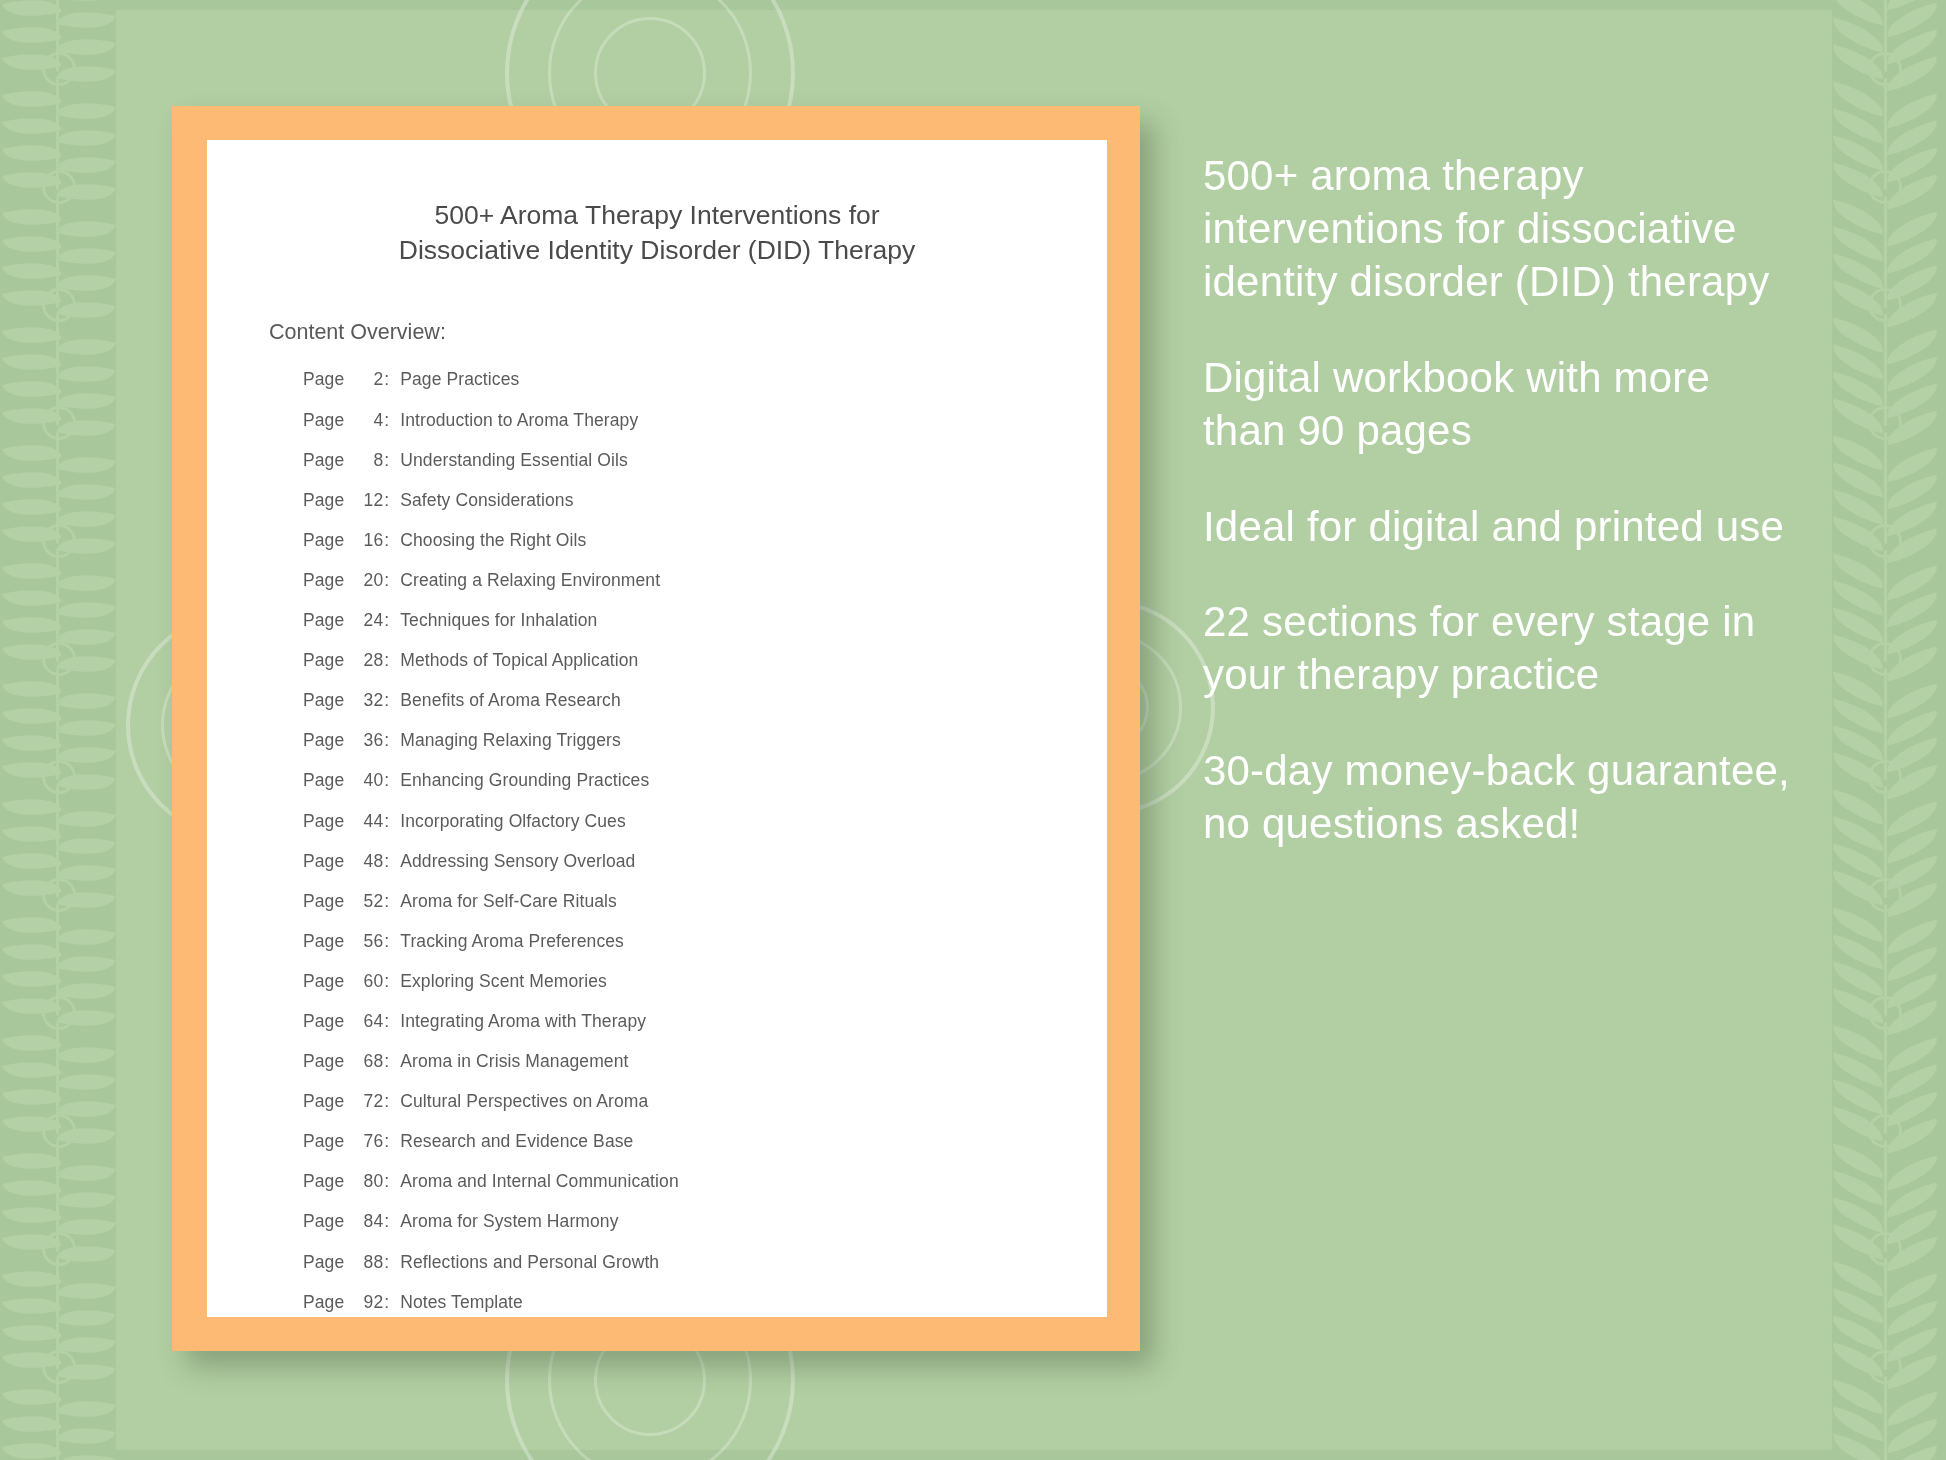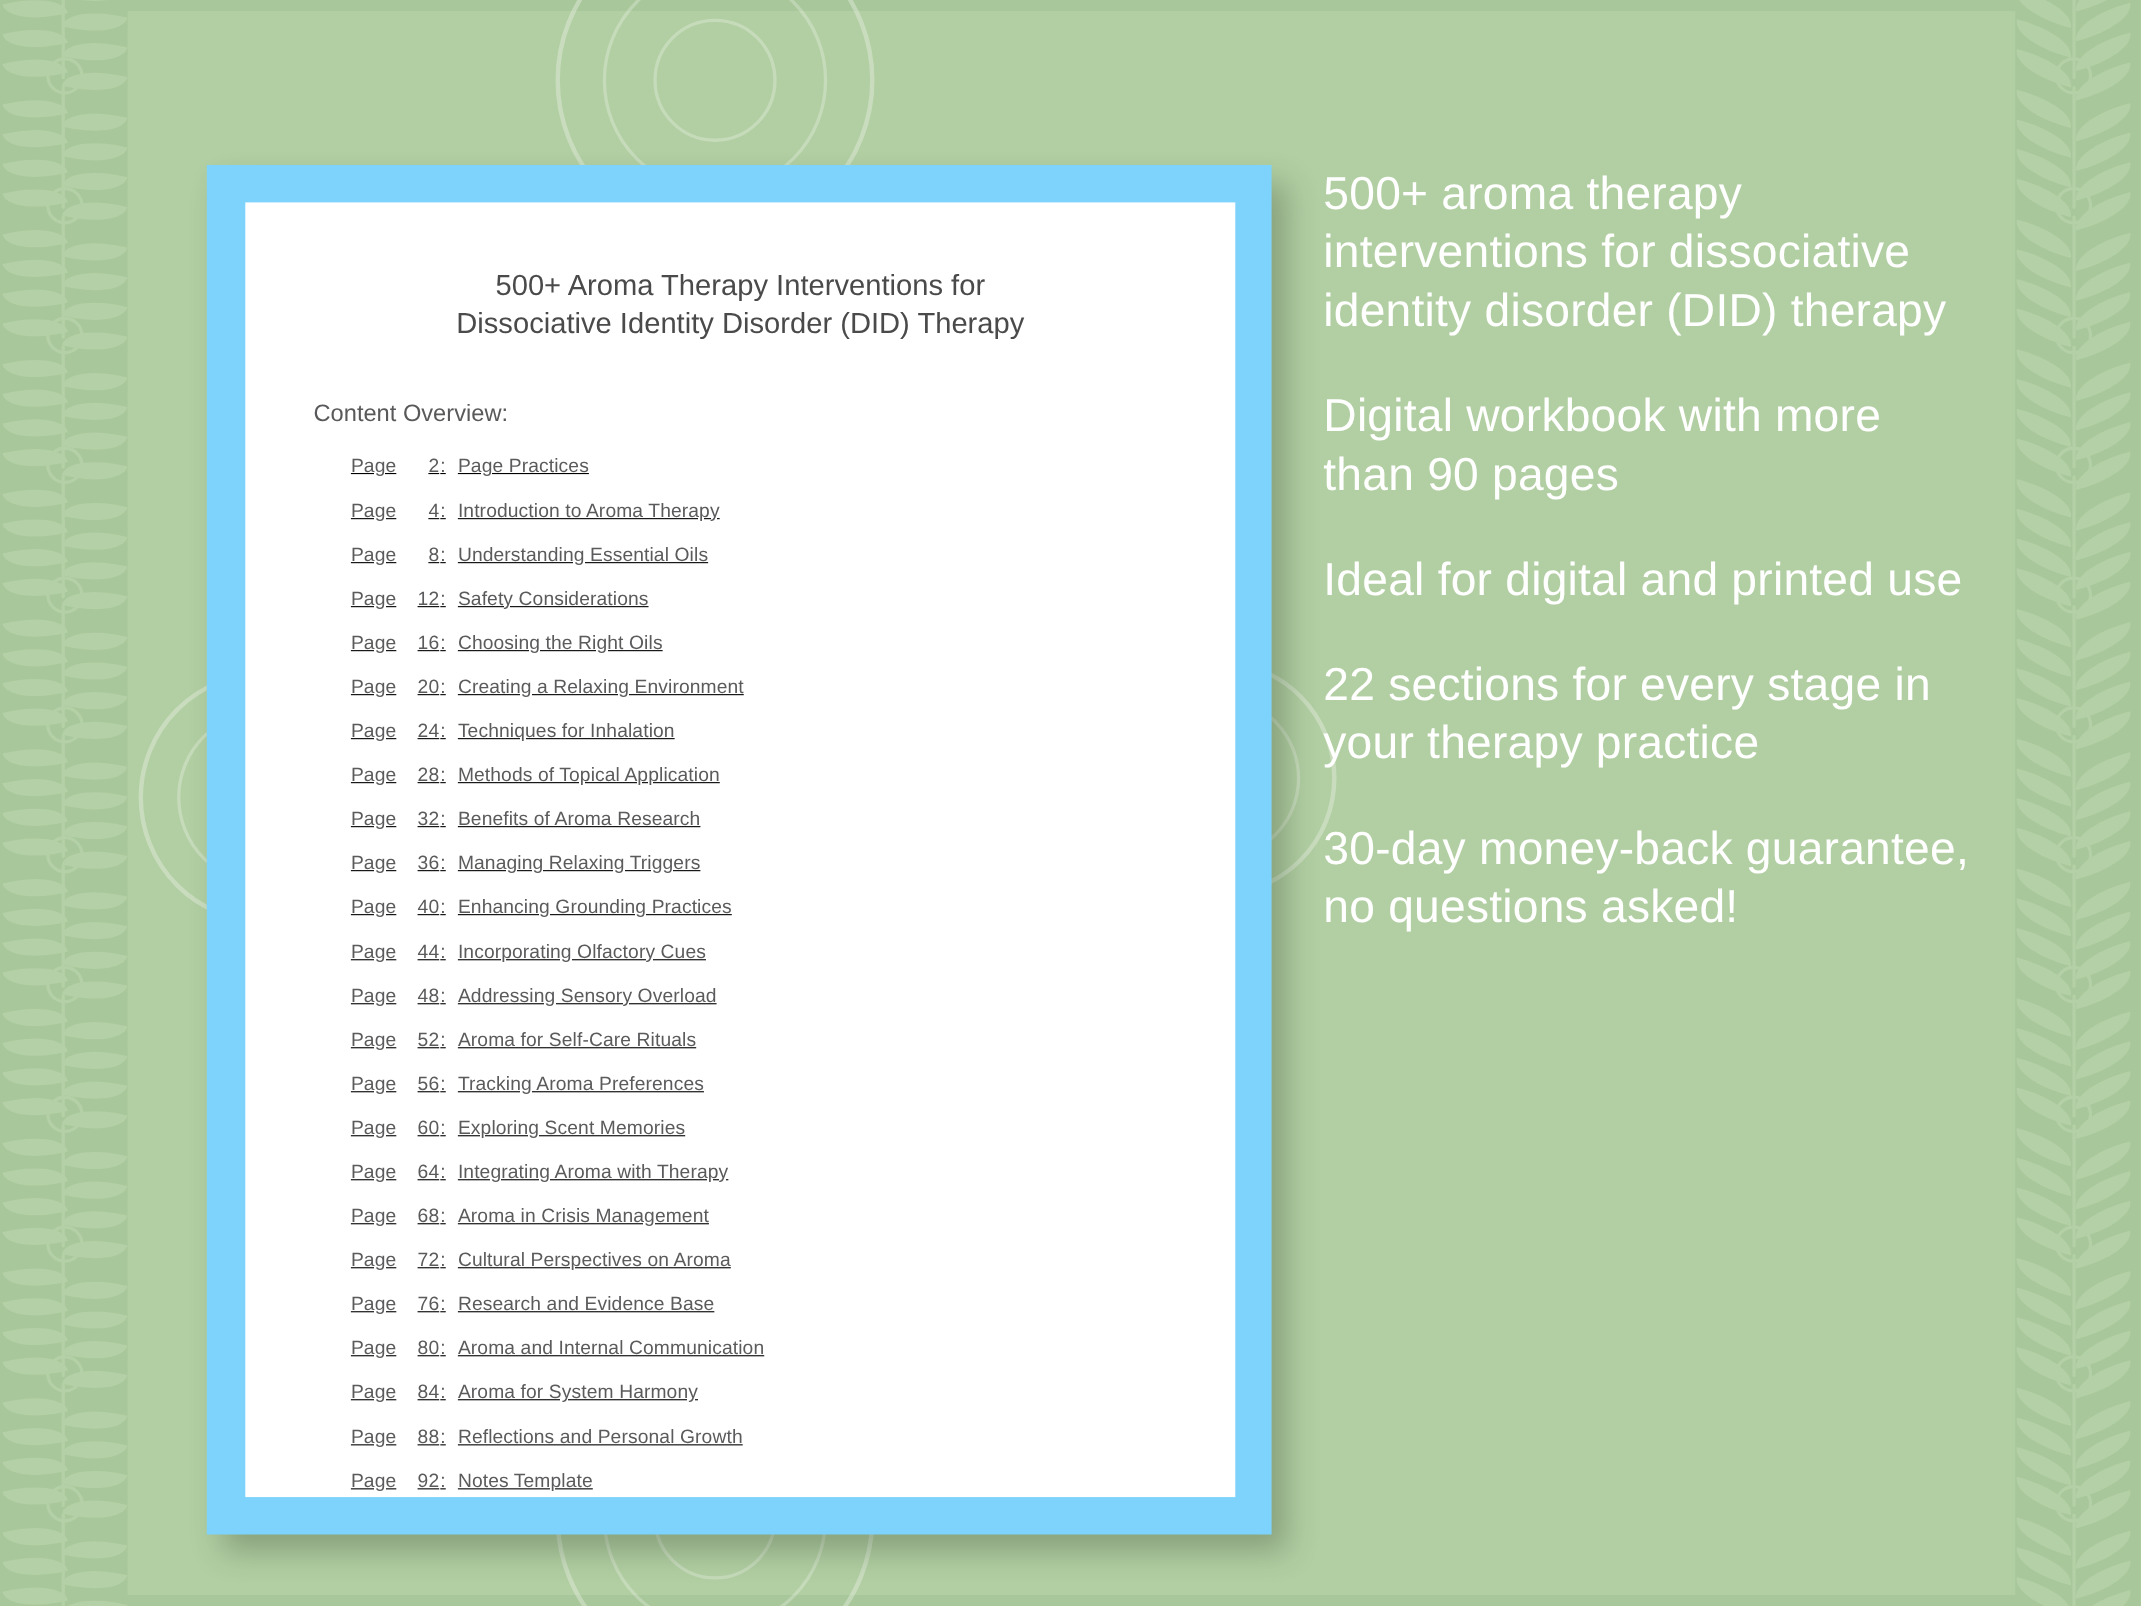--- a/index.html
+++ b/index.html
@@ -70,27 +70,26 @@
     position: absolute;
     border: 3px solid rgba(255,255,255,0.26);
     border-radius: 50%;
   }
   .mandala::before { inset: 14%; }
   .mandala::after  { inset: 30%; }
 
   
   .page-shadow {
     position: absolute;
-    left: 188px;
+    left: 172px;
     top: 106px;
     width: 968px;
     height: 1245px;
-    background: #7dd3fc;
+    background: #fdba74;
     box-shadow: 14px 16px 26px rgba(40,60,35,0.30);
-    margin-top: 44px;
   }
   .page-sheet {
     position: absolute;
     left: 35px;
     top: 34px;
     right: 33px;
     bottom: 34px;
     background: #ffffff;
   }
   .doc-title {
@@ -103,21 +102,20 @@
     padding: 0 46px;
   }
   .content-overview-label {
     margin: 52px 0 0 62px;
     color: #59595b;
     font-size: 21.5px;
   }
   .toc {
     margin: 26px 0 0 96px;
     list-style: none;
-    text-decoration: underline;
   }
   .toc li {
     display: flex;
     color: #5b5b5d;
     font-size: 17.5px;
     line-height: 1.0;
     margin-bottom: 22.6px;
     letter-spacing: 0.1px;
   }
   .toc .pg-word { display: inline-block; }

